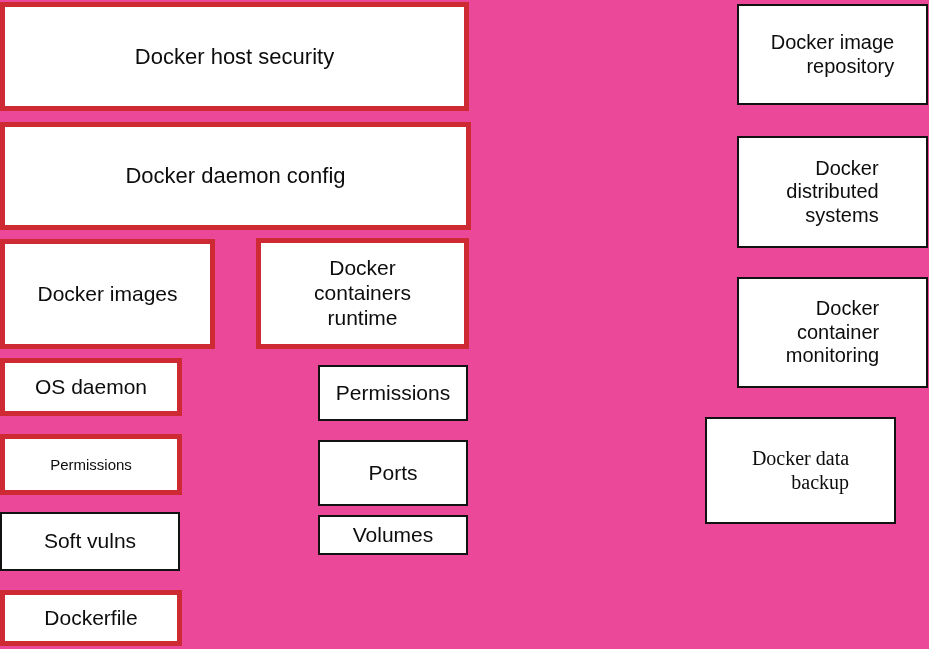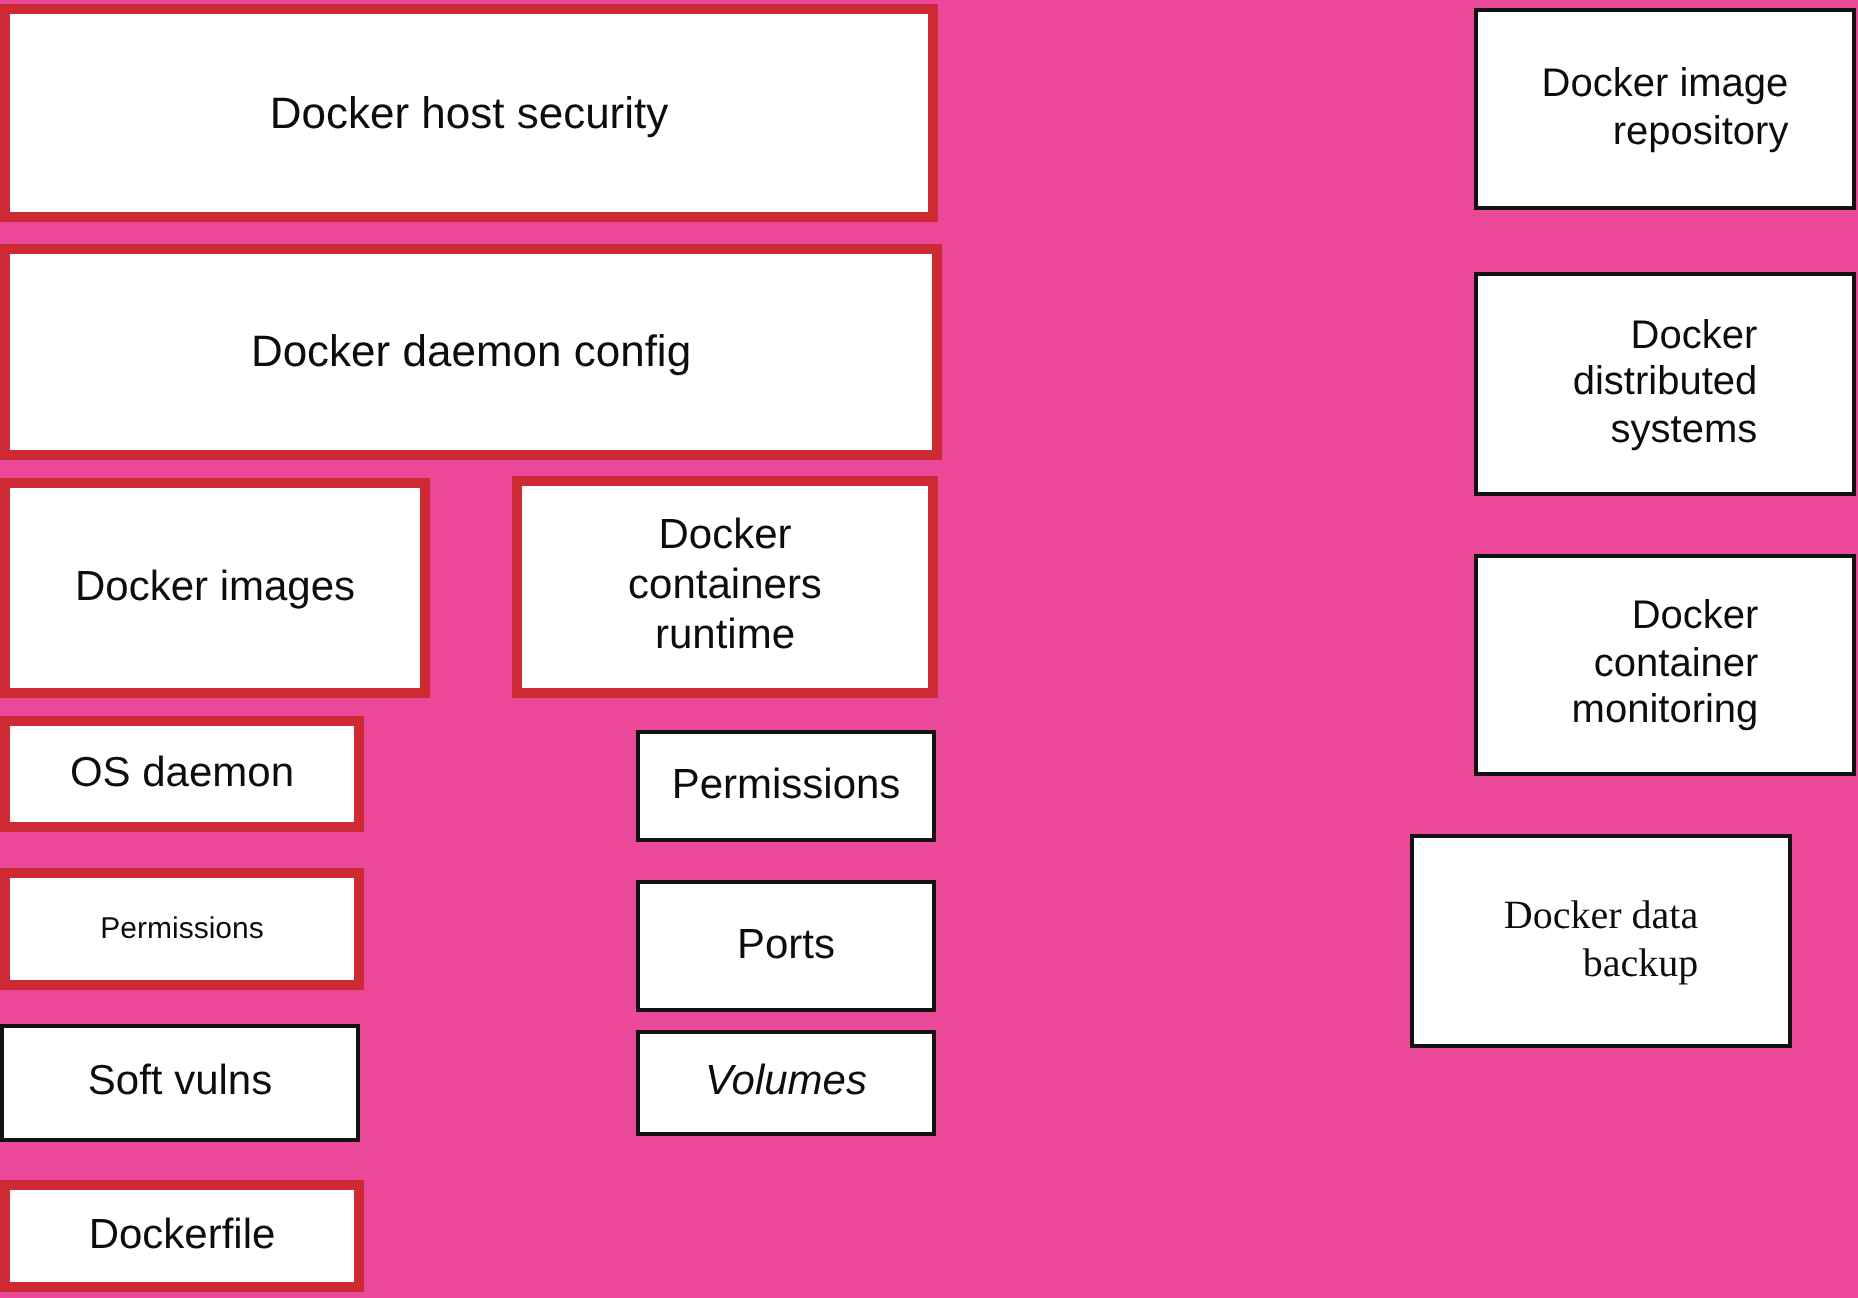--- a/index.html
+++ b/index.html
@@ -53,21 +53,21 @@
     <div class="node red sz-lg" style="left: 0px; top: 122px; width: 471px; height: 108px;"><span>Docker daemon config</span></div>
     <div class="node red sz-md" style="left: 0px; top: 239px; width: 215px; height: 110px;"><span>Docker images</span></div>
     <div class="node red sz-md" style="left: 256px; top: 238px; width: 213px; height: 111px;"><span>Docker
 containers
 runtime</span></div>
     <div class="node red sz-md" style="left: 0px; top: 358px; width: 182px; height: 58px;"><span>OS daemon</span></div>
     <div class="node black sz-md" style="left: 318px; top: 365px; width: 150px; height: 56px;"><span>Permissions</span></div>
     <div class="node red sz-xs" style="left: 0px; top: 434px; width: 182px; height: 61px;"><span>Permissions</span></div>
     <div class="node black sz-md" style="left: 318px; top: 440px; width: 150px; height: 66px;"><span>Ports</span></div>
     <div class="node black sz-md" style="left: 0px; top: 512px; width: 180px; height: 59px;"><span>Soft vulns</span></div>
-    <div class="node black sz-md" style="left: 318px; top: 515px; width: 150px; height: 53px; font-style: italic;"><span>Volumes</span></div>
+    <div class="node black sz-md" style="left: 318px; top: 515px; width: 150px; height: 40px;"><span>Volumes</span></div>
     <div class="node red sz-md" style="left: 0px; top: 590px; width: 182px; height: 56px;"><span>Dockerfile</span></div>
     <div class="node black sz-sm" style="left: 737px; top: 4px; width: 191px; height: 101px;"><span>Docker image
 repository</span></div>
     <div class="node black sz-sm" style="left: 737px; top: 136px; width: 191px; height: 112px;"><span>Docker
 distributed
 systems</span></div>
     <div class="node black sz-sm" style="left: 737px; top: 277px; width: 191px; height: 111px;"><span>Docker
 container
 monitoring</span></div>
     <div class="node black sz-sm" style="left: 705px; top: 417px; width: 191px; height: 107px; font-family: Liberation Serif, serif;"><span>Docker data

